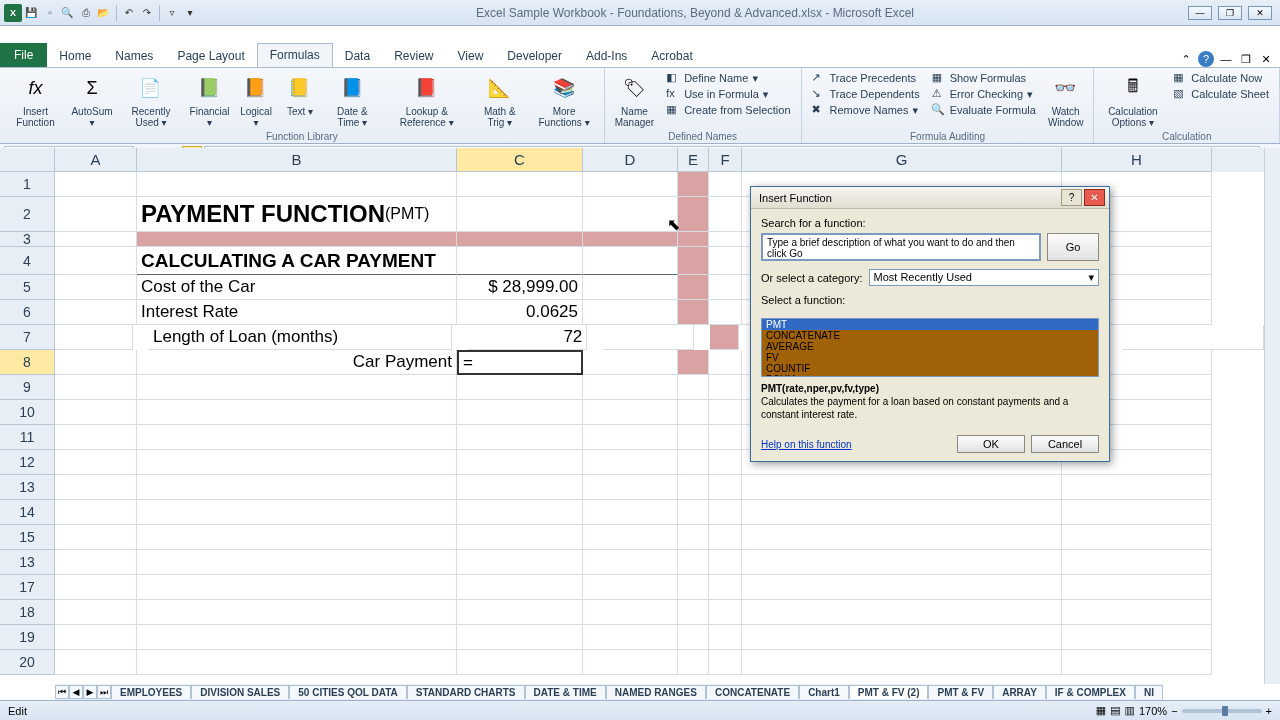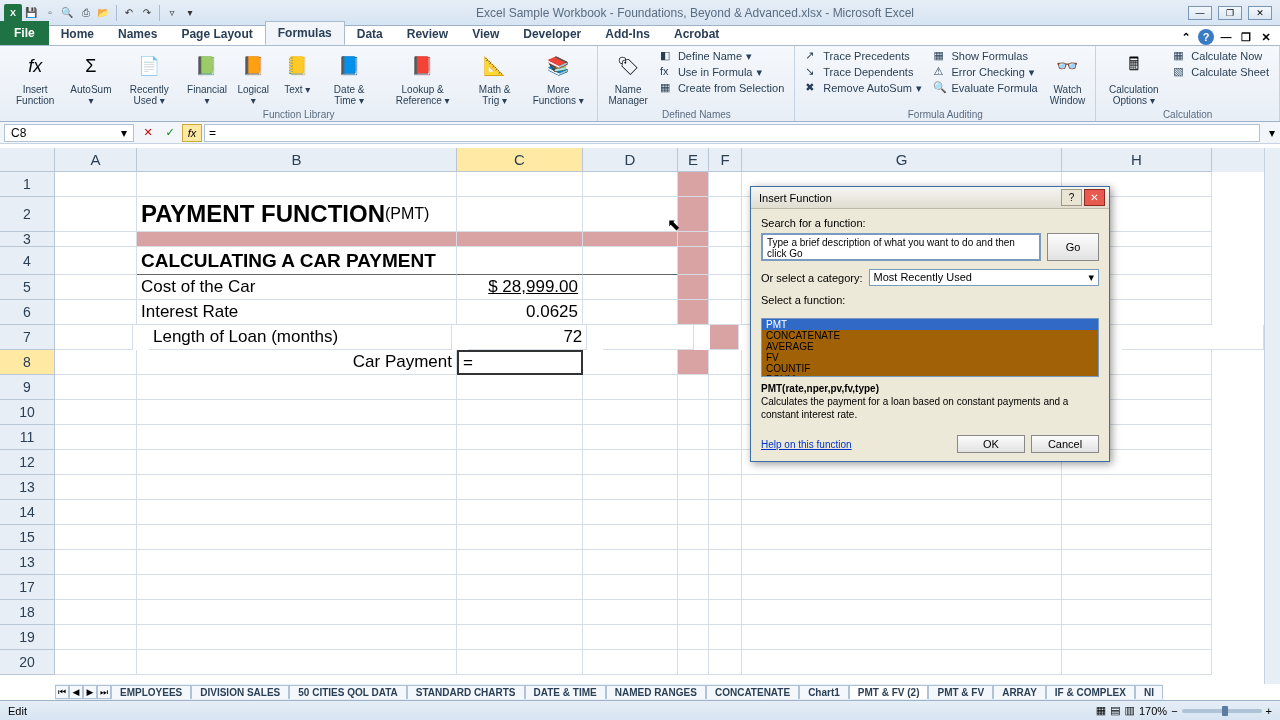--- a/index.html
+++ b/index.html
@@ -9,21 +9,21 @@
 .titlebar { height:26px; background:linear-gradient(#e6eef7,#d7e4f2); display:flex; align-items:center; border-bottom:1px solid #9db2c9; font-size:12px; }
 .qat { display:flex; gap:2px; padding:0 4px; align-items:center; }
 .qat-icon { width:16px; height:16px; display:flex; align-items:center; justify-content:center; font-size:10px; color:#333; }
 .excel-icon { width:18px; height:18px; background:#1f7244; border-radius:2px; color:#fff; display:flex; align-items:center; justify-content:center; font-size:9px; font-weight:bold; }
 .qat-sep { width:1px; height:16px; background:#a8bdd4; margin:0 2px; }
 .title-text { flex:1; text-align:center; color:#5a6c80; font-size:12px; }
 .winbtns { display:flex; gap:6px; padding-right:8px; }
 .winbtn { width:24px; height:14px; border:1px solid #7a97b5; background:linear-gradient(#f4f8fc,#dbe7f3); display:flex; align-items:center; justify-content:center; font-size:9px; cursor:pointer; }
 
 
-.ribbon-tabs { height:20px; background:#fff; display:flex; align-items:flex-end; border-bottom:1px solid #aabbd0; font-size:12px;font-weight:bold; }
+.ribbon-tabs { height:42px; background:#fff; display:flex; align-items:flex-end; border-bottom:1px solid #aabbd0; font-size:12px; }
 .file-tab { background:#1f7244; color:#fff; padding:4px 14px; height:24px; display:flex; align-items:center; }
 .tab { padding:4px 12px; color:#2a3f55; cursor:pointer; }
 .tab.active { background:#f1f5fa; border:1px solid #aabbd0; border-bottom:1px solid #f1f5fa; }
 .help-right { margin-left:auto; display:flex; gap:4px; padding-right:6px; align-items:center; }
 .help-right span { width:16px; height:16px; display:flex; align-items:center; justify-content:center; font-size:11px; }
 
 
 .ribbon { height:76px; background:linear-gradient(#f5f8fc,#e8eef6); display:flex; border-bottom:1px solid #9db2c9; font-size:11px; }
 .rgroup { border-right:1px solid #c5d3e3; display:flex; flex-direction:column; padding:2px 6px 0; }
 .rgroup-items { display:flex; gap:4px; flex:1; align-items:flex-start; }
@@ -219,21 +219,21 @@
     <div class="rgroup-items">
       <div class="rstack">
         <div class="rbtn-h">
             <span class="ic">↗</span>
             <span>Trace Precedents</span>
           </div>
         <div class="rbtn-h">
             <span class="ic">↘</span>
             <span>Trace Dependents</span>
           </div>
-        <div class="rbtn-h"><span class="ic">✖</span><span>Remove AutoSum</span> ▾</div>
+        <div class="rbtn-h"><span class="ic">✖</span><span>Remove Names</span> ▾</div>
       </div>
       <div class="rstack">
         <div class="rbtn-h">
             <span class="ic">▦</span>
             <span>Show Formulas</span>
           </div>
         <div class="rbtn-h"><span class="ic">⚠</span><span>Error Checking</span> ▾</div>
         <div class="rbtn-h">
             <span class="ic">🔍</span>
             <span>Evaluate Formula</span>
@@ -357,21 +357,21 @@
         <div class="cell cC" style="border-bottom: 1px solid rgb(102, 102, 102);"></div>
         <div class="cell cD" style="border-bottom: 1px solid rgb(102, 102, 102);"></div>
         <div class="cell cE" style="background: rgb(217, 163, 163);"></div>
         <div class="cell cF"></div>
         <div class="cell cG"></div>
         <div class="cell cH"></div>
       </div>
       <div class="row" style="height: 25px;">
         <div class="cell cA"></div>
         <div class="cell cB" style="font-size: 17px;">Cost of the Car</div>
-        <div class="cell cC" style="justify-content: flex-end; font-size: 17px; text-decoration: underline;">$ 28,999.00</div>
+        <div class="cell cC" style="justify-content: flex-end; font-size: 17px;">$ 28,999.00</div>
         <div class="cell cD"></div>
         <div class="cell cE" style="background: rgb(217, 163, 163);"></div>
         <div class="cell cF"></div>
         <div class="cell cG"></div>
         <div class="cell cH"></div>
       </div>
       <div class="row" style="height: 25px;">
         <div class="cell cA"></div>
         <div class="cell cB" style="font-size: 17px;">Interest Rate</div>
         <div class="cell cC" style="justify-content: flex-end; font-size: 17px;">0.0625</div>

